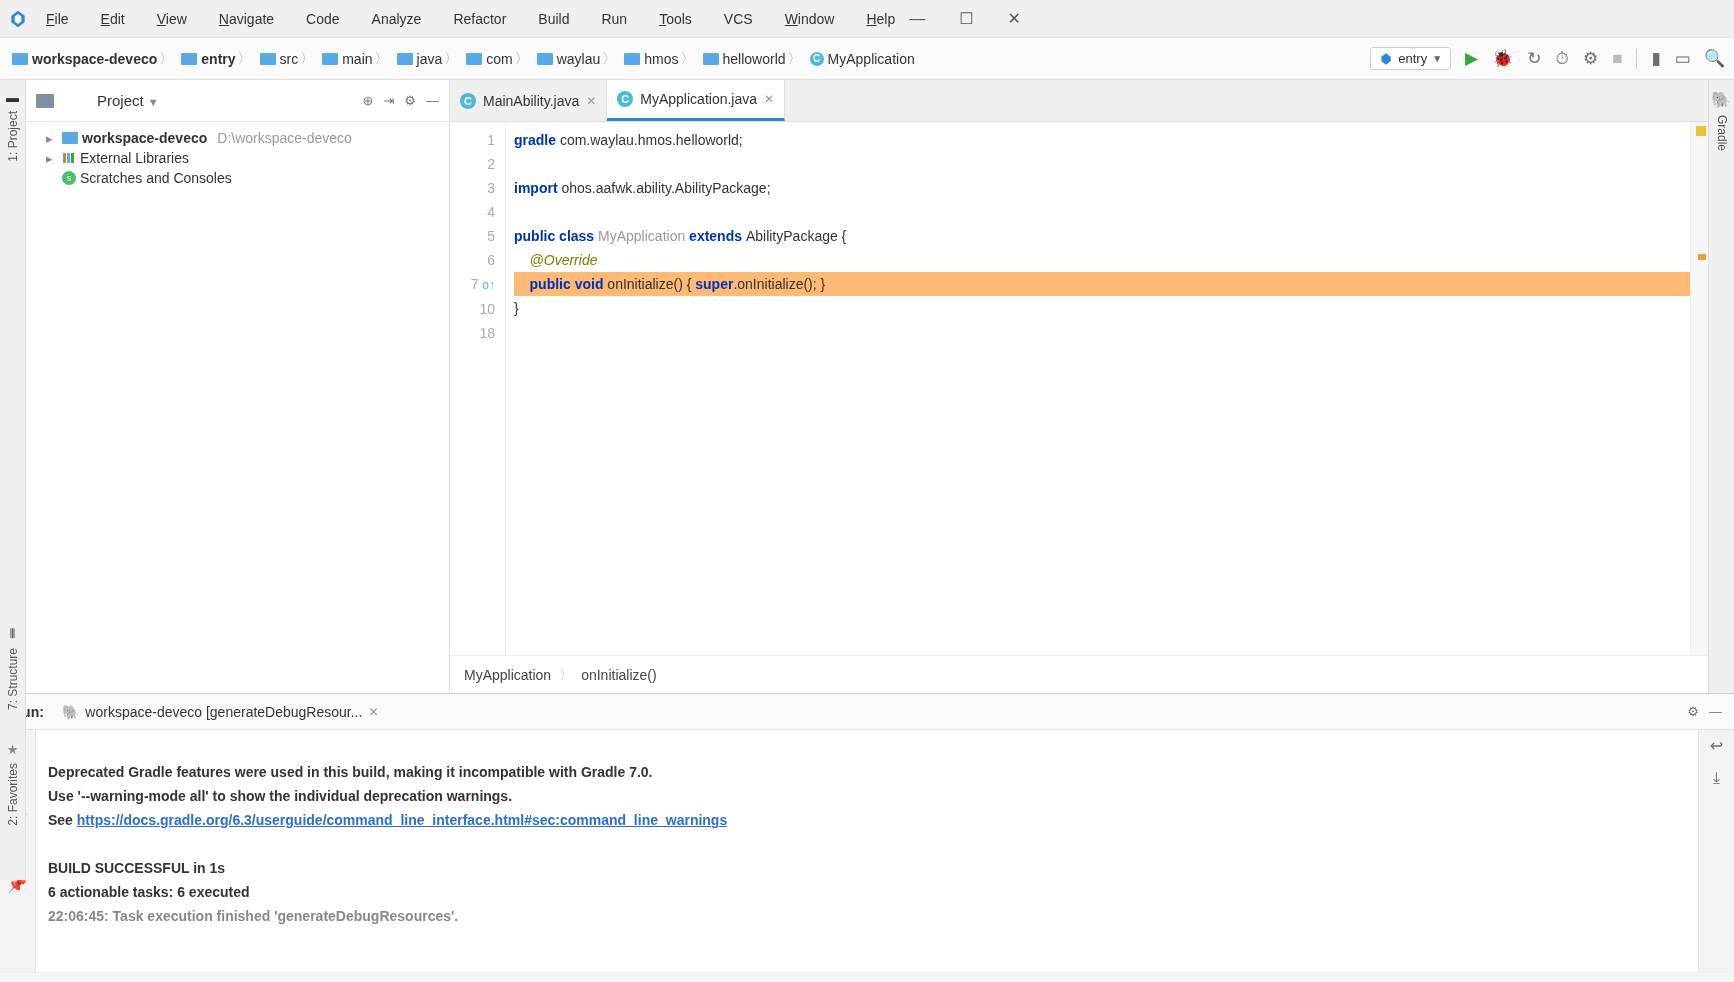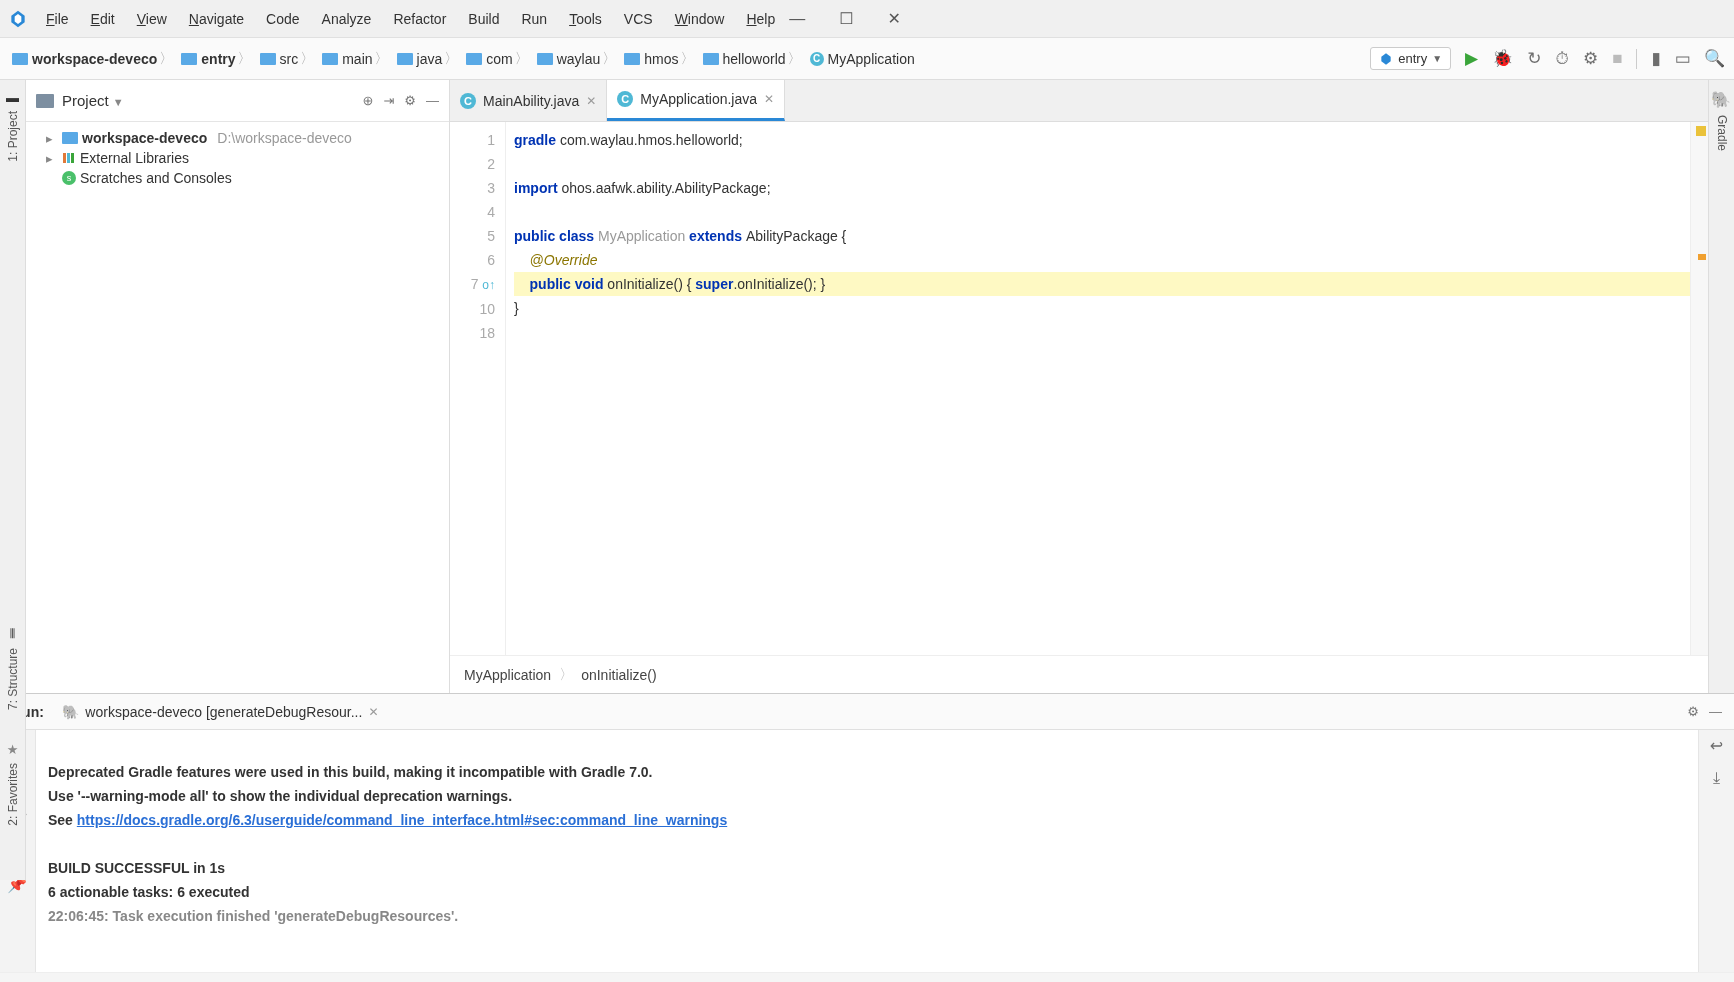--- a/index.html
+++ b/index.html
@@ -1,21 +1,21 @@
 <!DOCTYPE html>
 <html><head>
 <meta charset="utf-8">
 <style>
 * { margin: 0; padding: 0; box-sizing: border-box; font-family: "Segoe UI", Arial, sans-serif; }
 body { width: 1734px; height: 982px; background: #f0f0f0; overflow: hidden; font-size: 13px; color: #333; }
 
 
 .titlebar { height: 38px; background: #f0f0f0; display: flex; align-items: center; padding: 0 8px; border-bottom: 1px solid #e0e0e0; }
 .titlebar .logo { width: 20px; height: 20px; margin-right: 12px; }
-.titlebar .menus { display: flex; gap: 10px; }
+.titlebar .menus { display: flex; gap: 20px; }
 .titlebar .menus span { padding: 2px 6px; cursor: pointer; font-size: 14px; }
 .titlebar .menus span u { text-decoration: underline; }
 .titlebar .title { flex: 1; text-align: center; color: #555; font-size: 14px; }
 .titlebar .winbtns { display: flex; gap: 18px; align-items: center; }
 .titlebar .winbtns span { font-size: 16px; color: #555; cursor: pointer; padding: 4px 8px; }
 
 
 .toolbar { height: 42px; background: #fafafa; display: flex; align-items: center; padding: 0 8px; border-bottom: 1px solid #ddd; }
 .breadcrumbs { display: flex; align-items: center; flex: 1; overflow:hidden; }
 .crumb { display: flex; align-items: center; padding: 0 4px; white-space: nowrap; font-size: 14px; }
@@ -28,21 +28,21 @@
 .run-config .caret { font-size:10px; color:#666;}
 .tool-right .tool-icon { color:#6e6e6e; font-size:17px; }
 
 
 .main-container { display:flex; height: 613px; }
 .left-gutter { width: 26px; background:#f0f0f0; border-right:1px solid #ddd; display:flex; flex-direction:column; align-items:center; padding-top:10px; gap:6px; }
 .left-gutter .vlabel { writing-mode: vertical-rl; transform: rotate(180deg); font-size:12px; color:#555; margin-bottom:18px; cursor:pointer; }
 .project-panel { width: 424px; background:#fff; border-right:1px solid #ddd; display:flex; flex-direction:column; }
 .project-header { height: 42px; display:flex; align-items:center; padding:0 10px; border-bottom:1px solid #e5e5e5; }
 .project-header .folder-icon { width:18px;height:14px;background:#7d8fa1;margin-right:8px;border-radius:1px;}
-.project-header .title { font-size:15px; flex:1;}
+.project-header .title { font-size:15px; flex:1;margin-left:35px;}
 .project-header .icons { display:flex; gap:10px; color:#777; }
 .project-tree { padding: 6px 0; font-size:14px; }
 .tree-row { display:flex; align-items:center; padding:2px 8px 2px 20px; gap:4px; white-space:nowrap; }
 .tree-row .arrow { color:#888; width:12px; display:inline-block; font-size:13px; }
 .tree-row .dim { color:#999; margin-left:6px;}
 .tree-row .lib-icon { display:inline-block; width:14px;height:14px;}
 .tree-row .folder-icon { width:16px;height:12px;background:#59a9e6;border-radius:1px;}
 .tree-row .scratch-icon { width:14px;height:14px;border-radius:50%;background:#4ac06a;display:inline-flex;align-items:center;justify-content:center;color:#fff;font-size:9px;}
 
 
@@ -51,21 +51,21 @@
 .tab { display:flex; align-items:center; padding:0 10px; gap:7px; border-right:1px solid #ddd; background:#f0f0f0; font-size:14px; }
 .tab.active { background:#fff; border-bottom:3px solid #2a88d6; }
 .tab .file-c { width:16px;height:16px;border-radius:50%;background:#4fb8d5;color:#fff;display:inline-flex;align-items:center;justify-content:center;font-size:11px;font-weight:bold;}
 .tab .close { color:#999; font-size:12px;}
 .editor-body { flex:1; display:flex; position:relative; }
 .gutter { width:56px; text-align:right; padding:6px 10px 0 0; color:#aaa; font-family:Consolas,monospace; font-size:14px; line-height:24px; border-right:1px solid #eee;}
 .code { flex:1; font-family:Consolas,monospace; font-size:14px; line-height:24px; padding:6px 0 0 8px; white-space:pre; position:relative;}
 .code .kw { color:#0033b3; font-weight:bold;}
 .code .ann { color:#8b7500;font-style:italic;}
 .code .cls { color:#999;}
-.code-line7 { background:#fef9c3; display:block; width:100%;}
+.code-line7 { background:#fdba74; display:block; width:100%;}
 .right-strip { width:18px; background:#f7f7f7; border-left:1px solid #eee; position:relative;}
 .right-strip .mark-y { position:absolute; top:4px; right:2px; width:10px; height:10px; background:#eac23a;}
 .right-strip .mark-o { position:absolute; top:132px; right:2px; width:8px; height:6px; background:#f0a030;}
 .gutter .g7extra { color:#4fb8d5; font-size:12px; }
 .right-gutter { width: 26px; background:#f0f0f0; border-left:1px solid #ddd; display:flex; flex-direction:column; align-items:center; padding-top:10px;}
 .right-gutter .vlabel { writing-mode: vertical-rl; font-size:12px; color:#555; cursor:pointer; margin-top:6px;}
 .right-gutter .gradle-icon { font-size:16px; }
 
 .crumbbar { height:38px; border-top:1px solid #eee; display:flex; align-items:center; padding:0 14px; gap:8px; color:#444; font-size:14px;}
 .crumbbar .sep { color:#bbb;}

